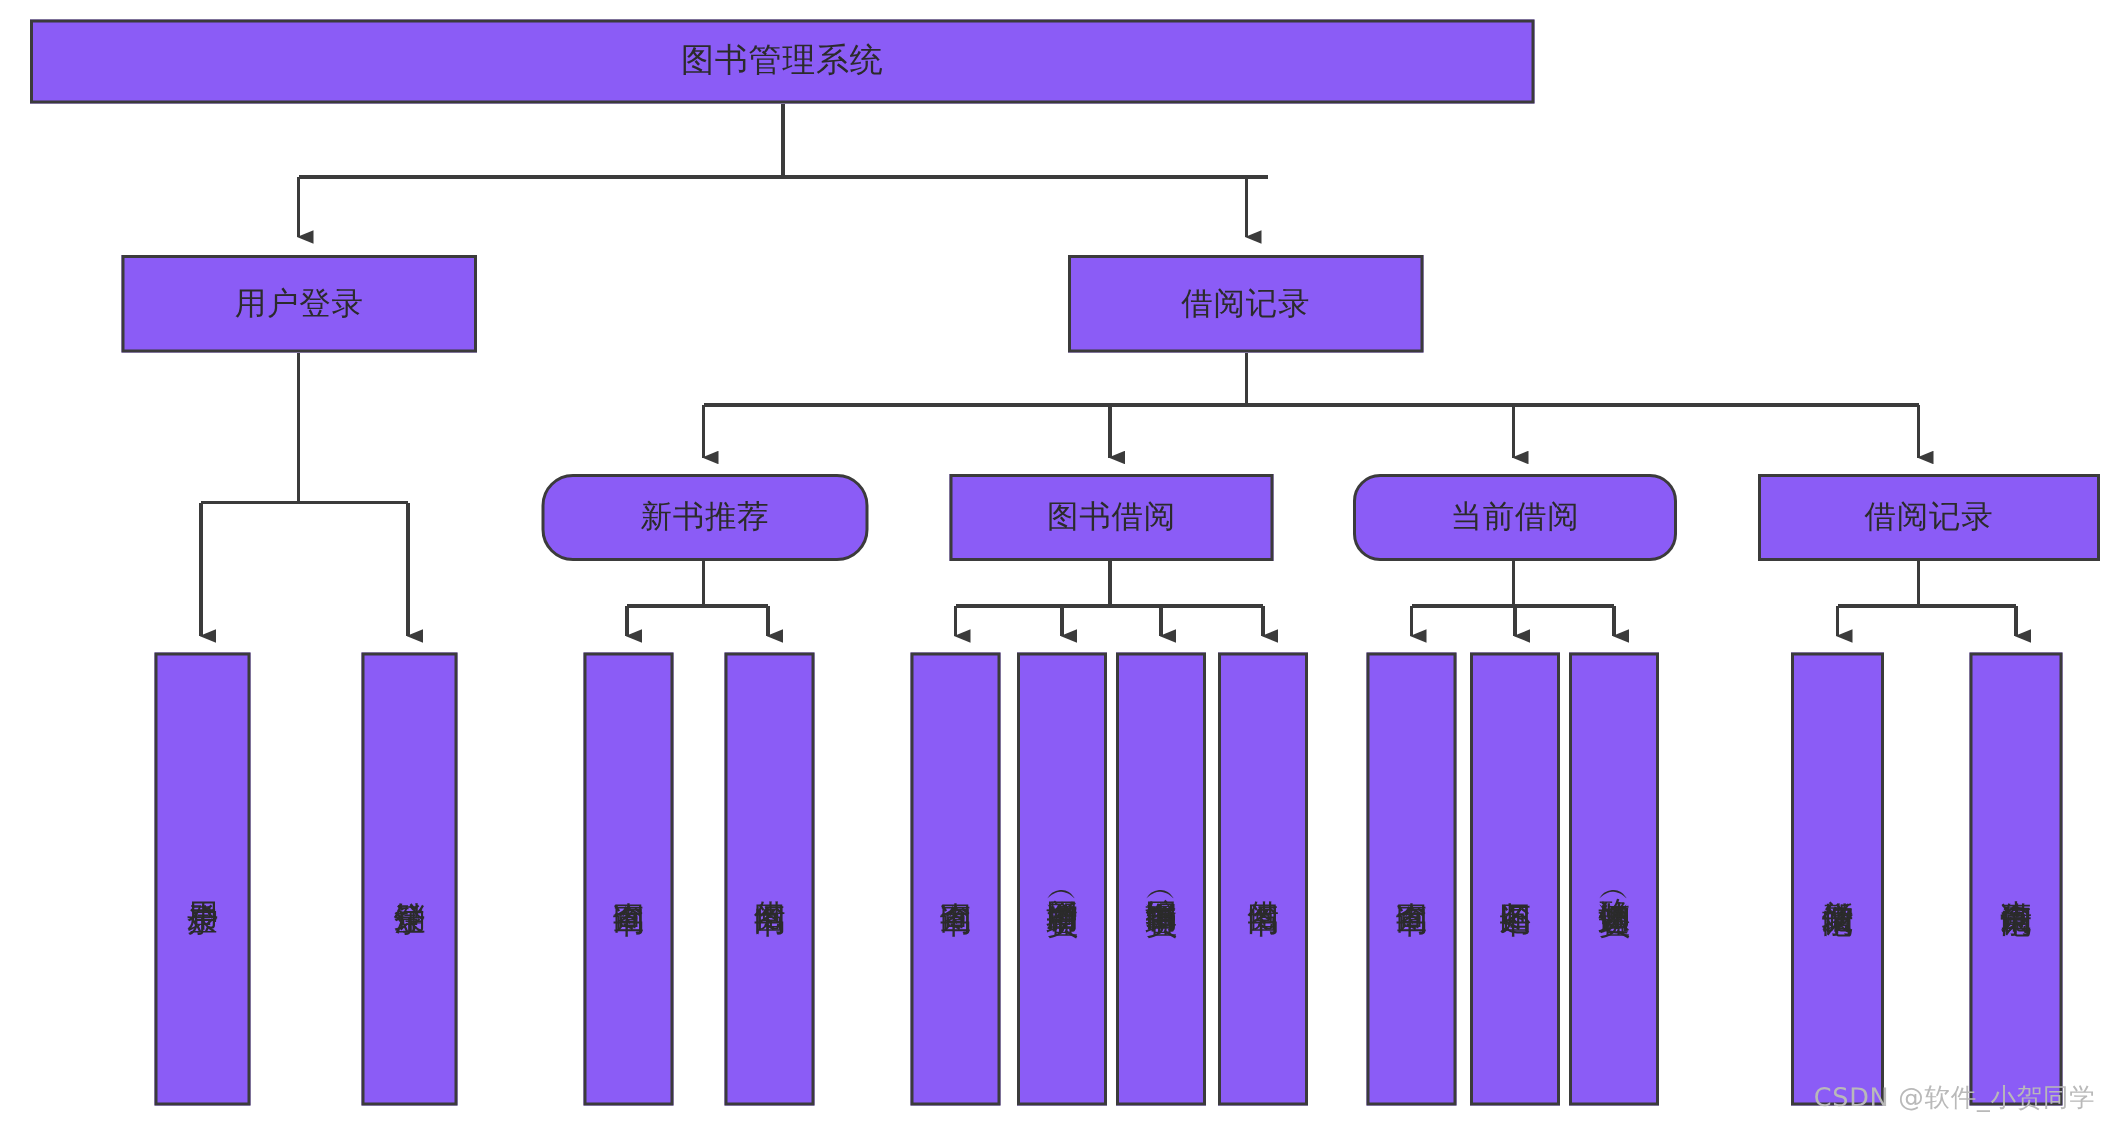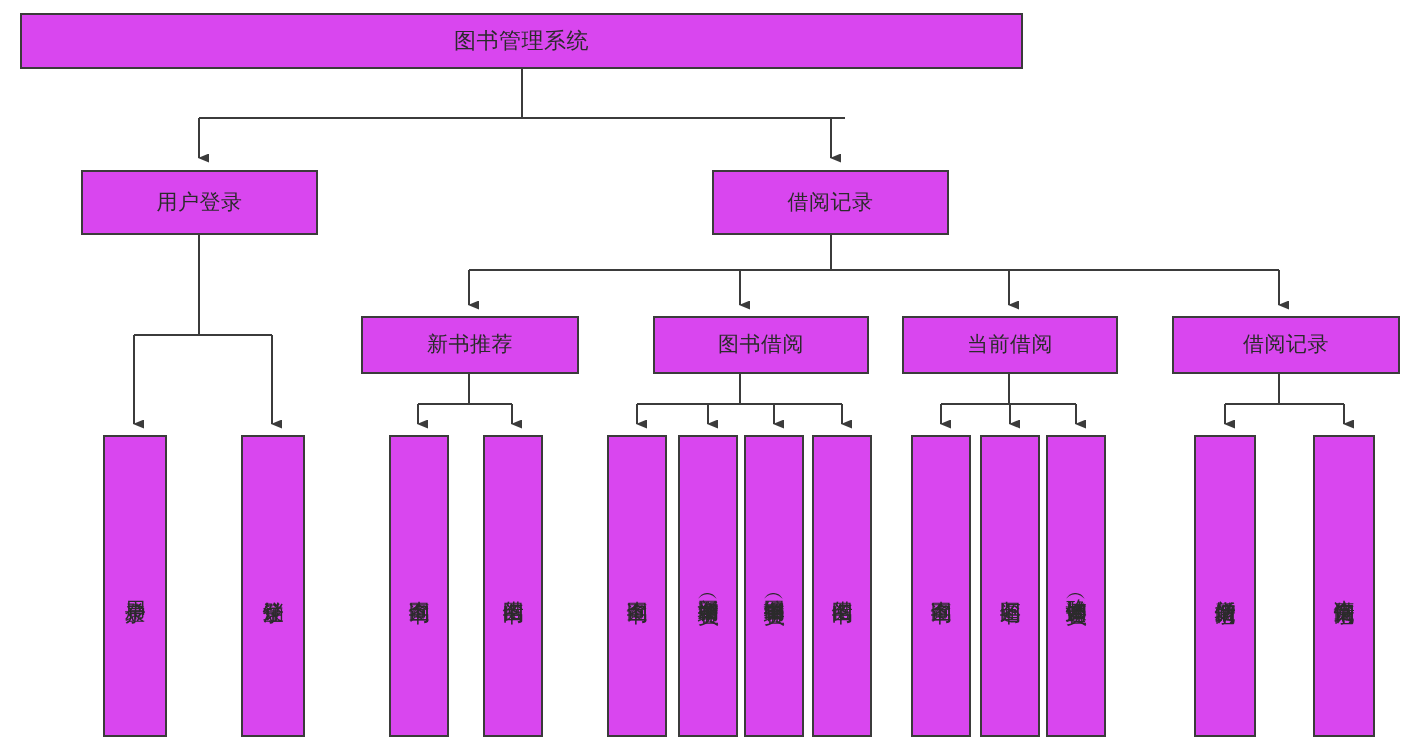--- a/index.html
+++ b/index.html
@@ -23,21 +23,21 @@
     position: absolute;
     left: 0;
     top: 0;
     width: 1405px;
     height: 747px;
     pointer-events: none;
   }
   .node {
     position: absolute;
     box-sizing: border-box;
-    background: #d946ef;
+    background: #8b5cf6;
     border: 2px solid #3b3b3b;
     display: flex;
     align-items: center;
     justify-content: center;
     text-align: center;
     color: #2b2b2b;
   }
   .node .label {
     display: block;
     line-height: 1.12;
@@ -128,27 +128,27 @@
     <span class="label">图书管理系统</span>
   </div>
 
   <div class="node horizontal" style="left: 81px; top: 170px; width: 237px; height: 65px;">
     <span class="label">用户登录</span>
   </div>
   <div class="node horizontal" style="left: 712px; top: 170px; width: 237px; height: 65px;">
     <span class="label">借阅记录</span>
   </div>
 
-  <div class="node horizontal" style="left: 361px; top: 316px; width: 218px; height: 58px;">
+  <div class="node horizontal" style="left: 361px; top: 316px; width: 218px; height: 58px; border-radius: 21px;">
     <span class="label">新书推荐</span>
   </div>
-  <div class="node horizontal" style="left: 633px; top: 316px; width: 216px; height: 58px; margin-left: 20px;">
+  <div class="node horizontal" style="left: 633px; top: 316px; width: 216px; height: 58px;">
     <span class="label">图书借阅</span>
   </div>
-  <div class="node horizontal" style="left: 902px; top: 316px; width: 216px; height: 58px;">
+  <div class="node horizontal" style="left: 902px; top: 316px; width: 216px; height: 58px; border-radius: 18px;">
     <span class="label">当前借阅</span>
   </div>
   <div class="node horizontal" style="left: 1172px; top: 316px; width: 228px; height: 58px;">
     <span class="label">借阅记录</span>
   </div>
 
   <div class="node vertical" style="left: 103px; top: 435px; width: 64px; height: 302px;">
     <span class="label">用户登录</span>
   </div>
   <div class="node vertical" style="left: 241px; top: 435px; width: 64px; height: 302px;">
@@ -185,13 +185,14 @@
     <span class="label">确认归还（管理员）</span>
   </div>
 
   <div class="node vertical" style="left: 1194px; top: 435px; width: 62px; height: 302px;">
     <span class="label">新增借阅记录</span>
   </div>
   <div class="node vertical" style="left: 1313px; top: 435px; width: 62px; height: 302px;">
     <span class="label">查询借阅记录</span>
   </div>
 
+  <div class="watermark">CSDN @软件_小贺同学</div>
 </div>
 
 </body></html>

